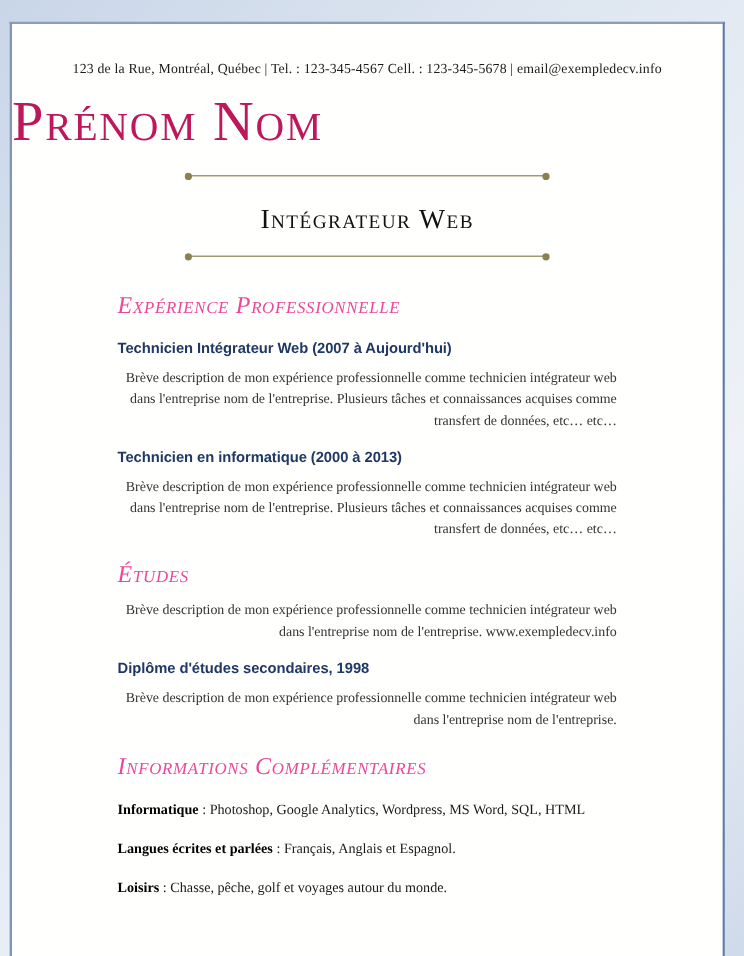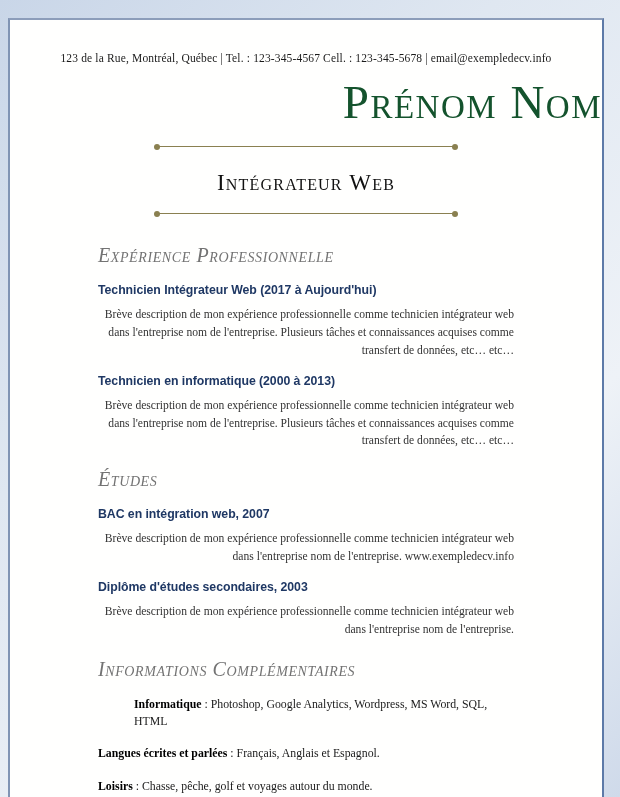--- a/index.html
+++ b/index.html
@@ -48,26 +48,26 @@
   .contact-line {
     text-align: center;
     font-family: "Liberation Serif", serif;
     font-size: 11.5px;
     color: #1a1a1a;
     letter-spacing: 0.15px;
     margin-top: 32px;
     white-space: nowrap;
   }
   .name {
-    text-align: right;
+    text-align: left;
     font-family: "Liberation Serif", serif;
     font-size: 47px;
     font-variant: small-caps;
     letter-spacing: 1.5px;
-    color: #14532d;
+    color: #be185d;
     margin-top: 14px;
     line-height: 1.05;
     font-weight: 400;
   }
 
   
   .divider {
     position: relative;
     width: 304px;
     margin: 0 auto;
@@ -109,21 +109,21 @@
   
   .content {
     padding: 0 88px 0 88px;
   }
   .section-heading {
     font-family: "Liberation Serif", serif;
     font-style: italic;
     font-variant: small-caps;
     font-size: 20px;
     letter-spacing: 0.6px;
-    color: #737373;
+    color: #ec4899;
     margin: 0;
     padding: 0;
   }
   .section-heading.exp   { margin-top: 26px; }
   .section-heading.edu   { margin-top: 18px; }
   .section-heading.extra { margin-top: 20px; }
 
   .entry-title {
     font-family: "Liberation Sans", sans-serif;
     font-size: 12.3px;
@@ -143,21 +143,21 @@
     text-align: right;
   }
 
   .info-line {
     font-family: "Liberation Serif", serif;
     font-size: 11.8px;
     color: #1a1a1a;
     margin-top: 16px;
     line-height: 1.4;
   }
-  .info-line.first { margin-top: 15px; margin-left: 36px; }
+  .info-line.first { margin-top: 15px; }
   .info-line b {
     font-weight: bold;
     color: #000000;
   }
 
   
   .footer-divider {
     margin-top: 34px;
   }
 </style>
@@ -183,32 +183,31 @@
       <div class="divider divider-bottom">
         <span class="dot left"></span>
         <span class="bar"></span>
         <span class="dot right"></span>
       </div>
 
       <div class="content">
 
         <div class="section-heading exp">Expérience Professionnelle</div>
 
-        <div class="entry-title first">Technicien Intégrateur Web (2017 à Aujourd'hui)</div>
+        <div class="entry-title first">Technicien Intégrateur Web (2007 à Aujourd'hui)</div>
         <div class="entry-body">Brève description de mon expérience professionnelle comme technicien intégrateur web dans l'entreprise nom de l'entreprise. Plusieurs tâches et connaissances acquises comme transfert de données, etc… etc…</div>
 
         <div class="entry-title">Technicien en informatique (2000 à 2013)</div>
         <div class="entry-body">Brève description de mon expérience professionnelle comme technicien intégrateur web dans l'entreprise nom de l'entreprise. Plusieurs tâches et connaissances acquises comme transfert de données, etc… etc…</div>
 
         <div class="section-heading edu">Études</div>
 
-        <div class="entry-title first">BAC en intégration web, 2007</div>
         <div class="entry-body">Brève description de mon expérience professionnelle comme technicien intégrateur web dans l'entreprise nom de l'entreprise. www.exempledecv.info</div>
 
-        <div class="entry-title">Diplôme d'études secondaires, 2003</div>
+        <div class="entry-title">Diplôme d'études secondaires, 1998</div>
         <div class="entry-body">Brève description de mon expérience professionnelle comme technicien intégrateur web dans l'entreprise nom de l'entreprise.</div>
 
         <div class="section-heading extra">Informations Complémentaires</div>
 
         <div class="info-line first">
           <b>Informatique</b><span> : </span><span>Photoshop, Google Analytics, Wordpress, MS Word, SQL, HTML</span>
         </div>
 
         <div class="info-line">
           <b>Langues écrites et parlées</b><span> : </span><span>Français, Anglais et Espagnol.</span>

